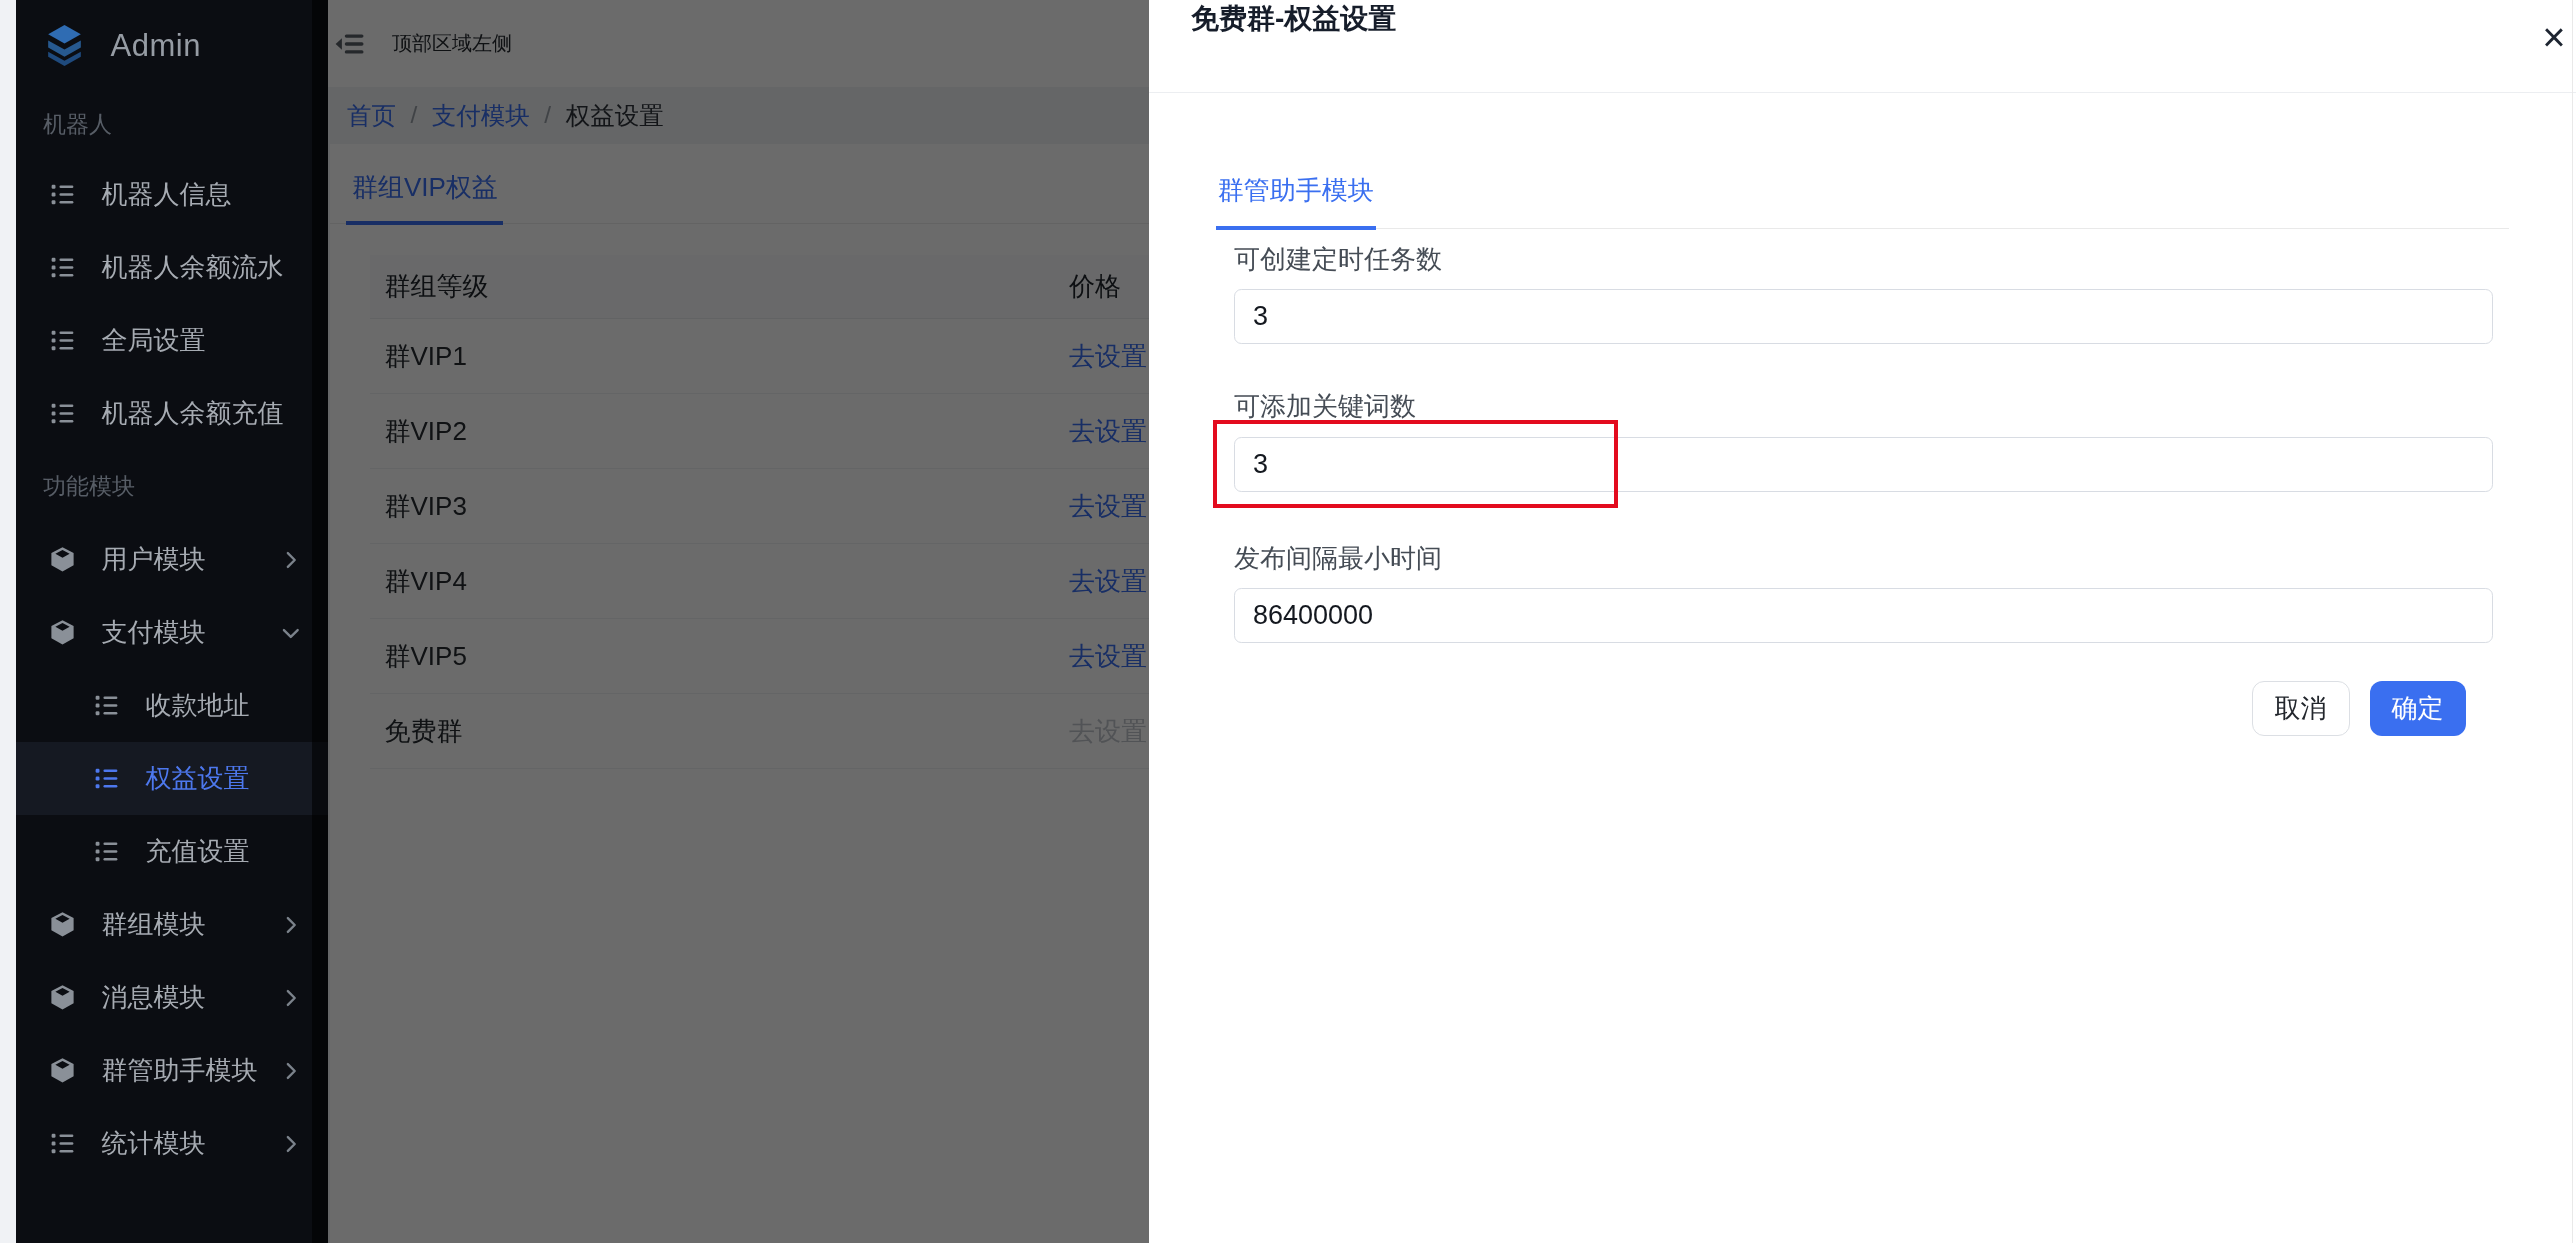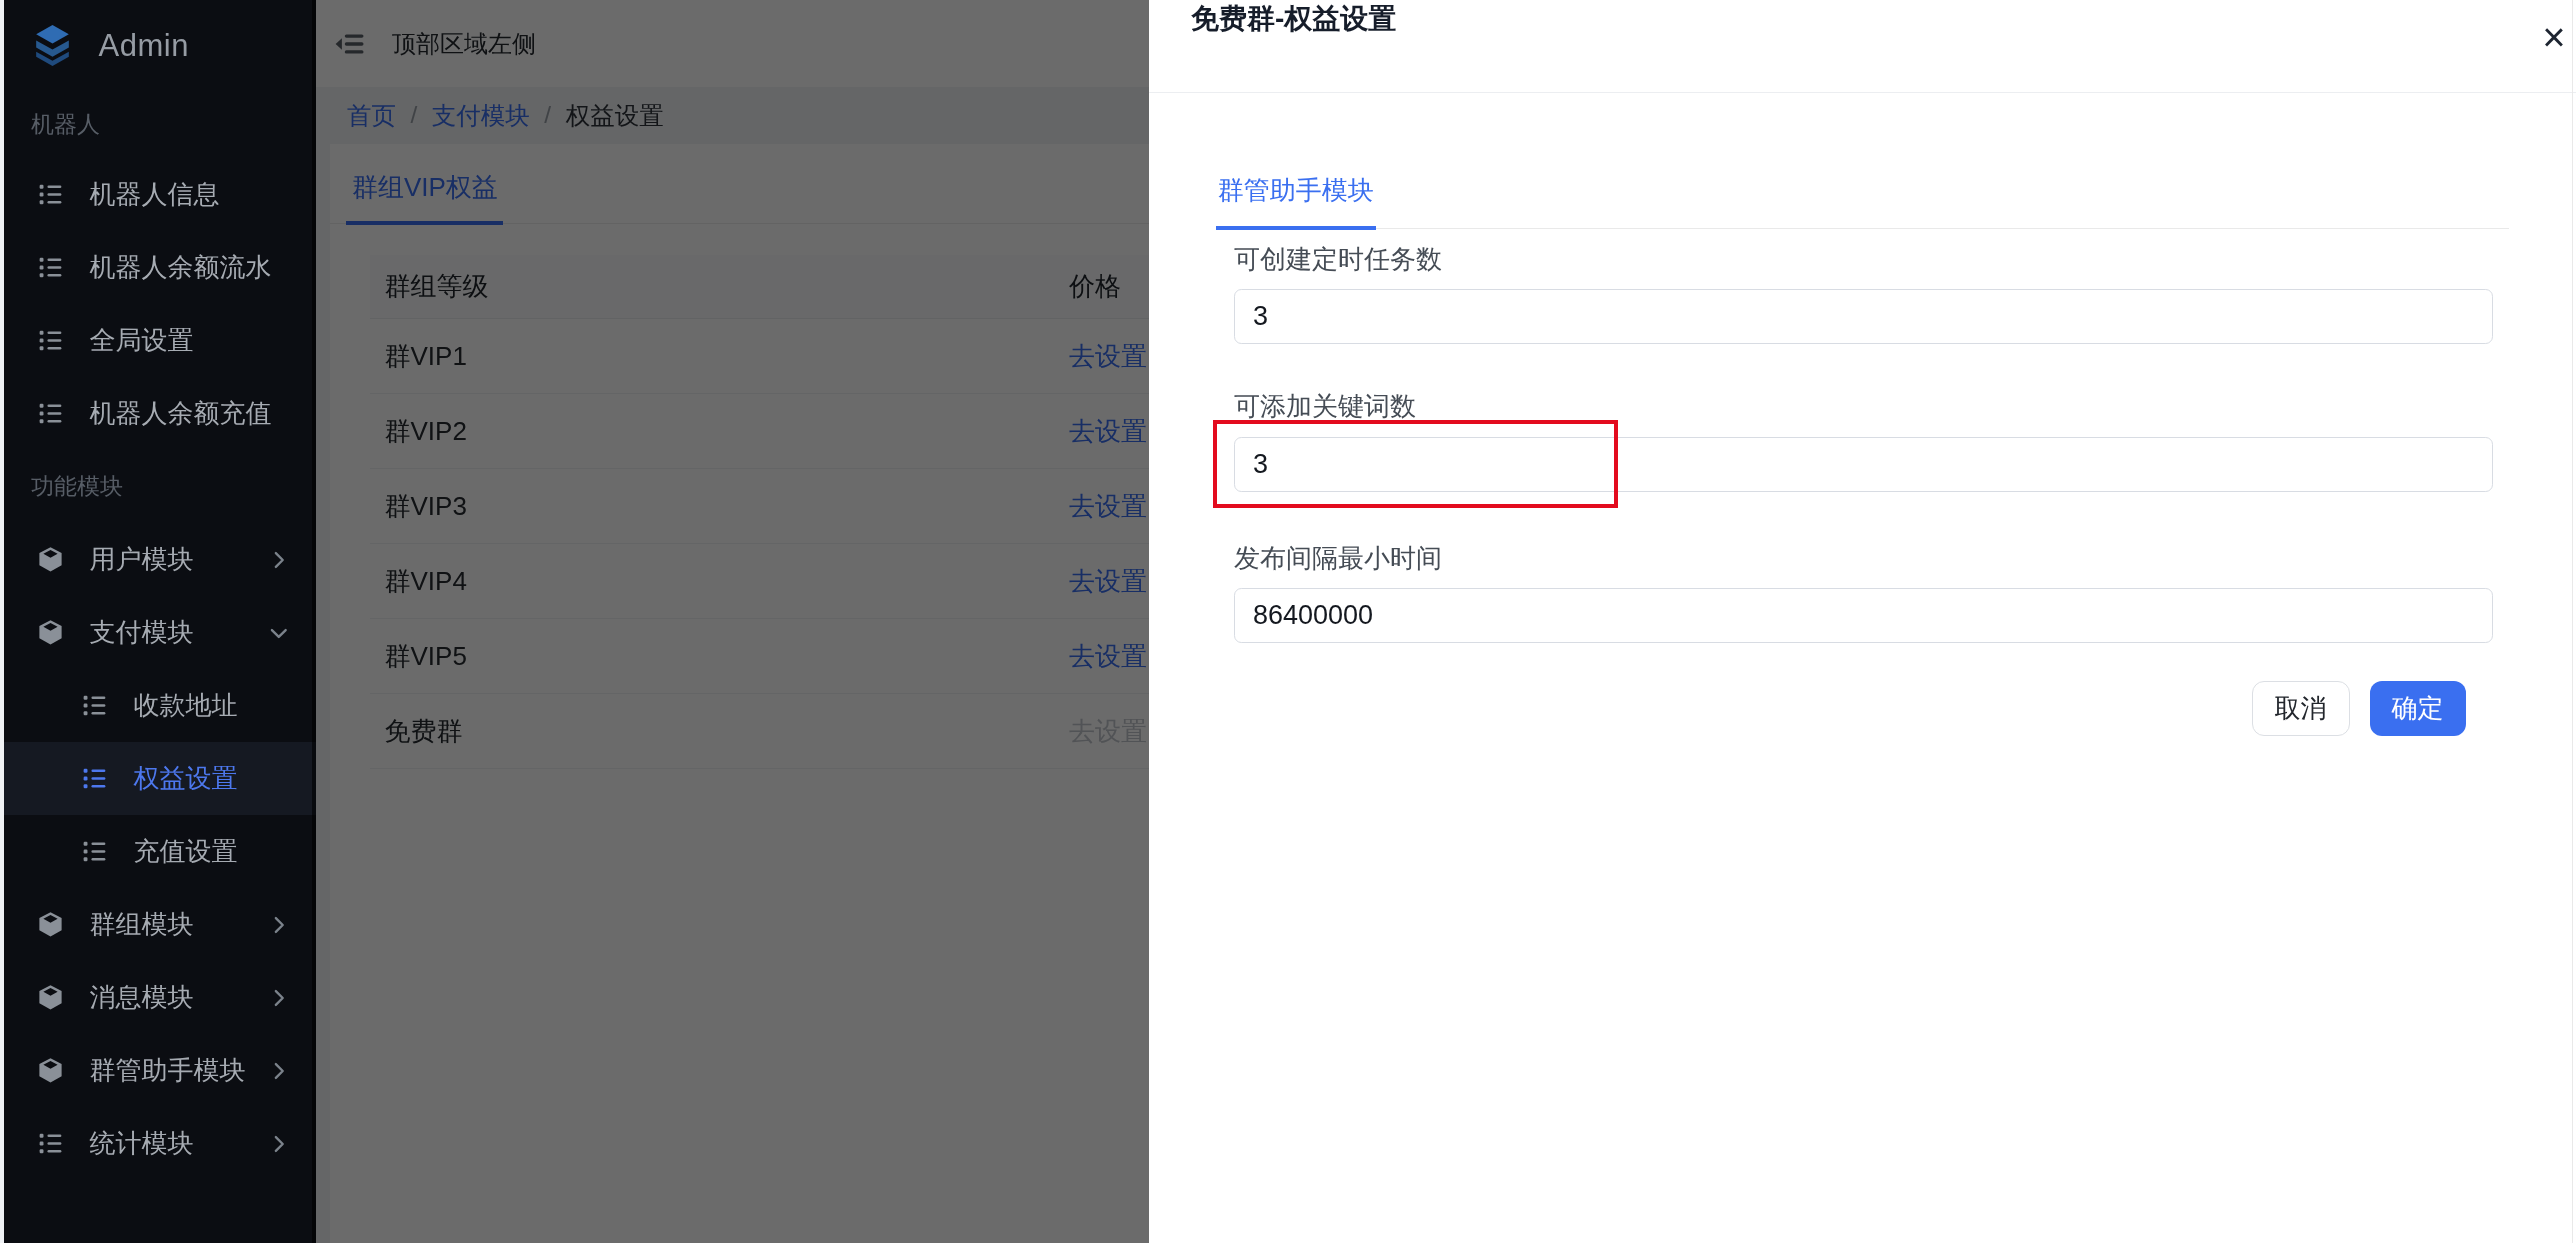--- a/index.html
+++ b/index.html
@@ -1,38 +1,38 @@
 <!DOCTYPE html>
 <html style="font-size:14.5px"><head>
 <meta charset="utf-8">
 <style>
   html,body{margin:0;padding:0;background:#222;}
   *{box-sizing:border-box;}
   .stage{position:relative;width:2576px;height:1243px;overflow:hidden;background:#f0f2f5;
          font-family:"Liberation Sans",sans-serif;}
 
   
-  .sidebar{position:absolute;left:4px;top:0;width:312px;height:100%;background:#0b0d12;z-index:30;}
+  .sidebar{position:absolute;left:16px;top:0;width:312px;height:100%;background:#0b0d12;z-index:30;}
   .logo-row{height:91px;display:flex;align-items:center;padding-left:23.6px;gap:22px;}
   .brand{color:#969ca4;font-size:31px;letter-spacing:0.5px;}
   .s-section{height:67px;display:flex;align-items:center;padding-left:27px;color:#575d66;font-size:23px;}
   .s-item{position:relative;height:73px;display:flex;align-items:center;padding-left:31px;gap:23.6px;
           color:#a6abb2;font-size:26px;cursor:pointer;}
   .s-item .s-icon{width:31px;height:31px;color:#8a9098;display:flex;align-items:center;justify-content:center;flex:0 0 31px;}
   .s-item.sub{padding-left:75px;}
   .s-item .chev{position:absolute;right:25.5px;top:50%;transform:translateY(-50%);color:#7b828b;display:flex;}
   .s-item .chev.down svg{transform:rotate(90deg);}
   .s-item.active{background:#151922;color:#4d78ee;}
   .s-item.active .s-icon{color:#4d78ee;}
 
   
   .main{position:absolute;left:312px;top:0;right:0;height:100%;background:#f0f2f5;overflow:hidden;}
   .topbar{height:87px;background:#fff;display:flex;align-items:center;padding-left:18px;gap:22px;}
   .fold{width:40px;height:40px;color:#5a5f66;background:none;border:none;display:flex;align-items:center;justify-content:center;cursor:pointer;padding:0;}
-  .topbar-title{font-size:24px;color:#24292f;}
+  .topbar-title{font-size:20px;color:#24292f;}
   .bstrip{height:56px;display:flex;align-items:center;padding-left:35px;font-size:24.5px;gap:14.5px;}
   .bc-link{color:#3a6ff0;cursor:pointer;}
   .bc-sep{color:#9aa0a8;}
   .bc-cur{color:#2e343b;}
   .card{position:absolute;left:18px;top:144px;right:0;bottom:0;background:#fff;}
   .tabs-row{padding:25.5px 0 0 16.4px;border-bottom:1.8px solid #ececec;}
   .tab{display:inline-block;font-size:26px;color:#3a6ff0;padding:0 5.5px 16.4px;border-bottom:4.5px solid #3a6ff0;
        margin-bottom:-1.8px;position:relative;cursor:pointer;}
   .vtable{margin:31px 0 0 40px;}
   .thead{display:flex;height:64px;background:#fafbfc;align-items:center;border-bottom:0.9px solid #e9ebee;

